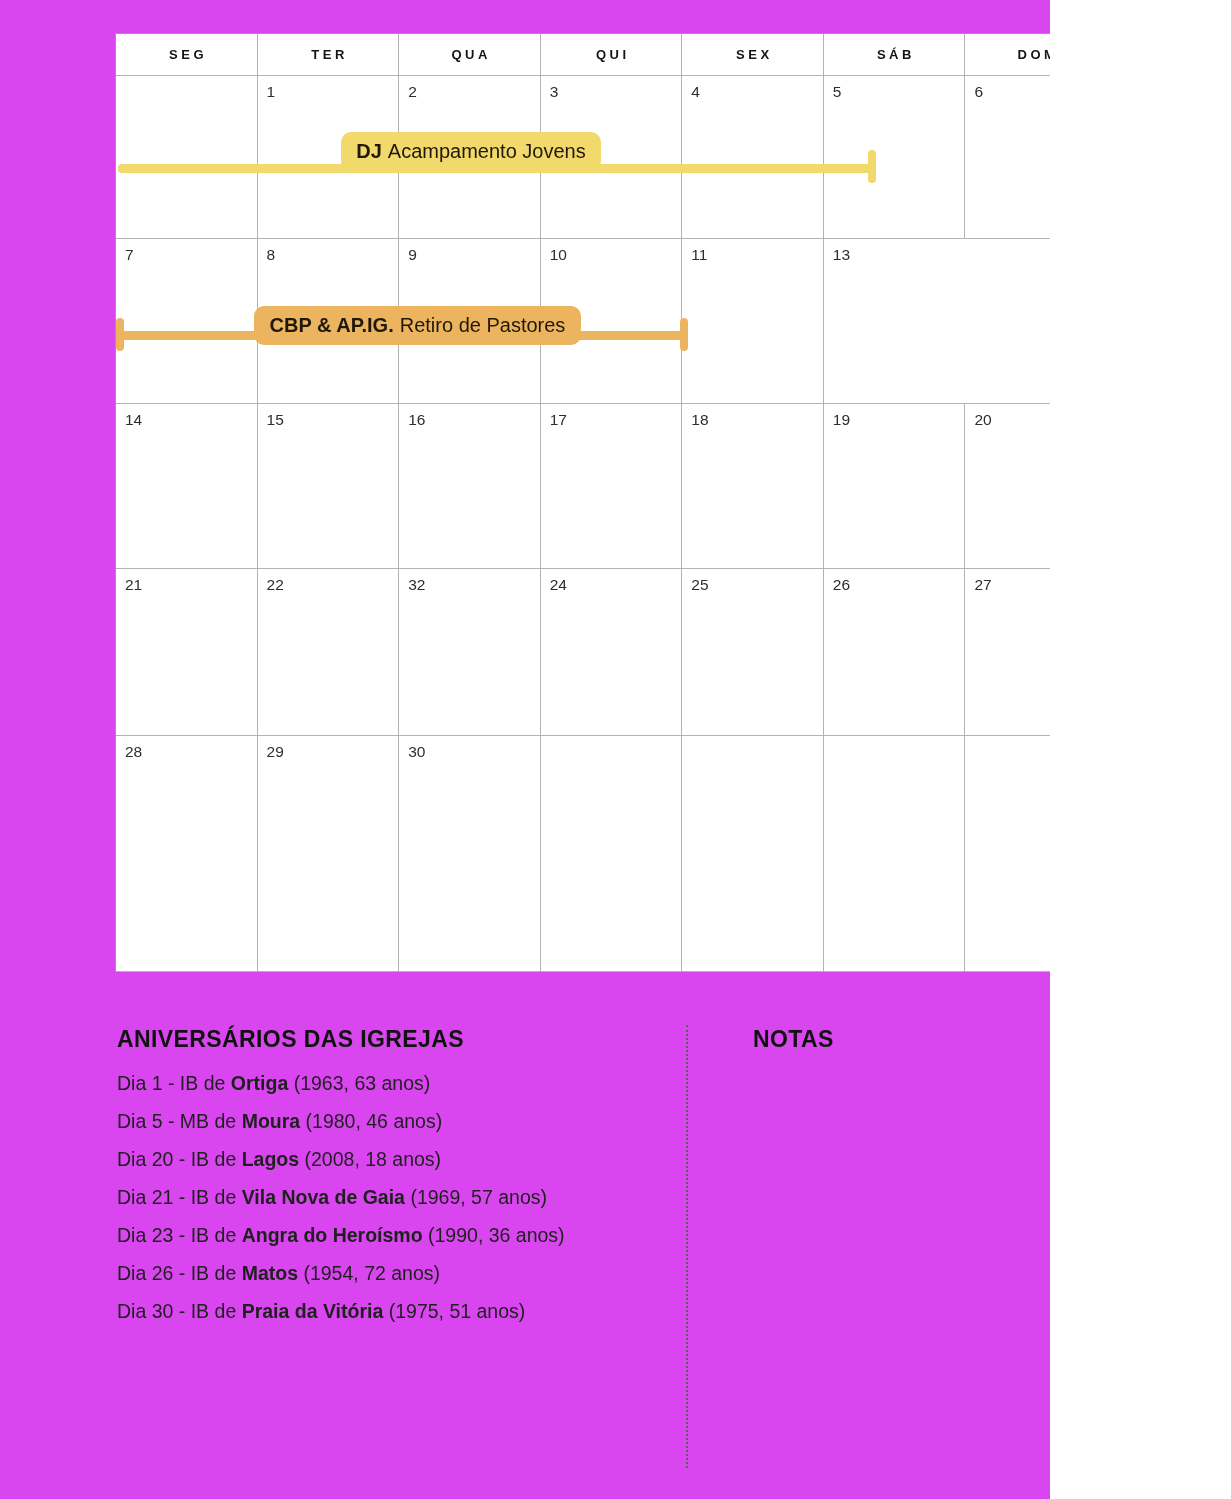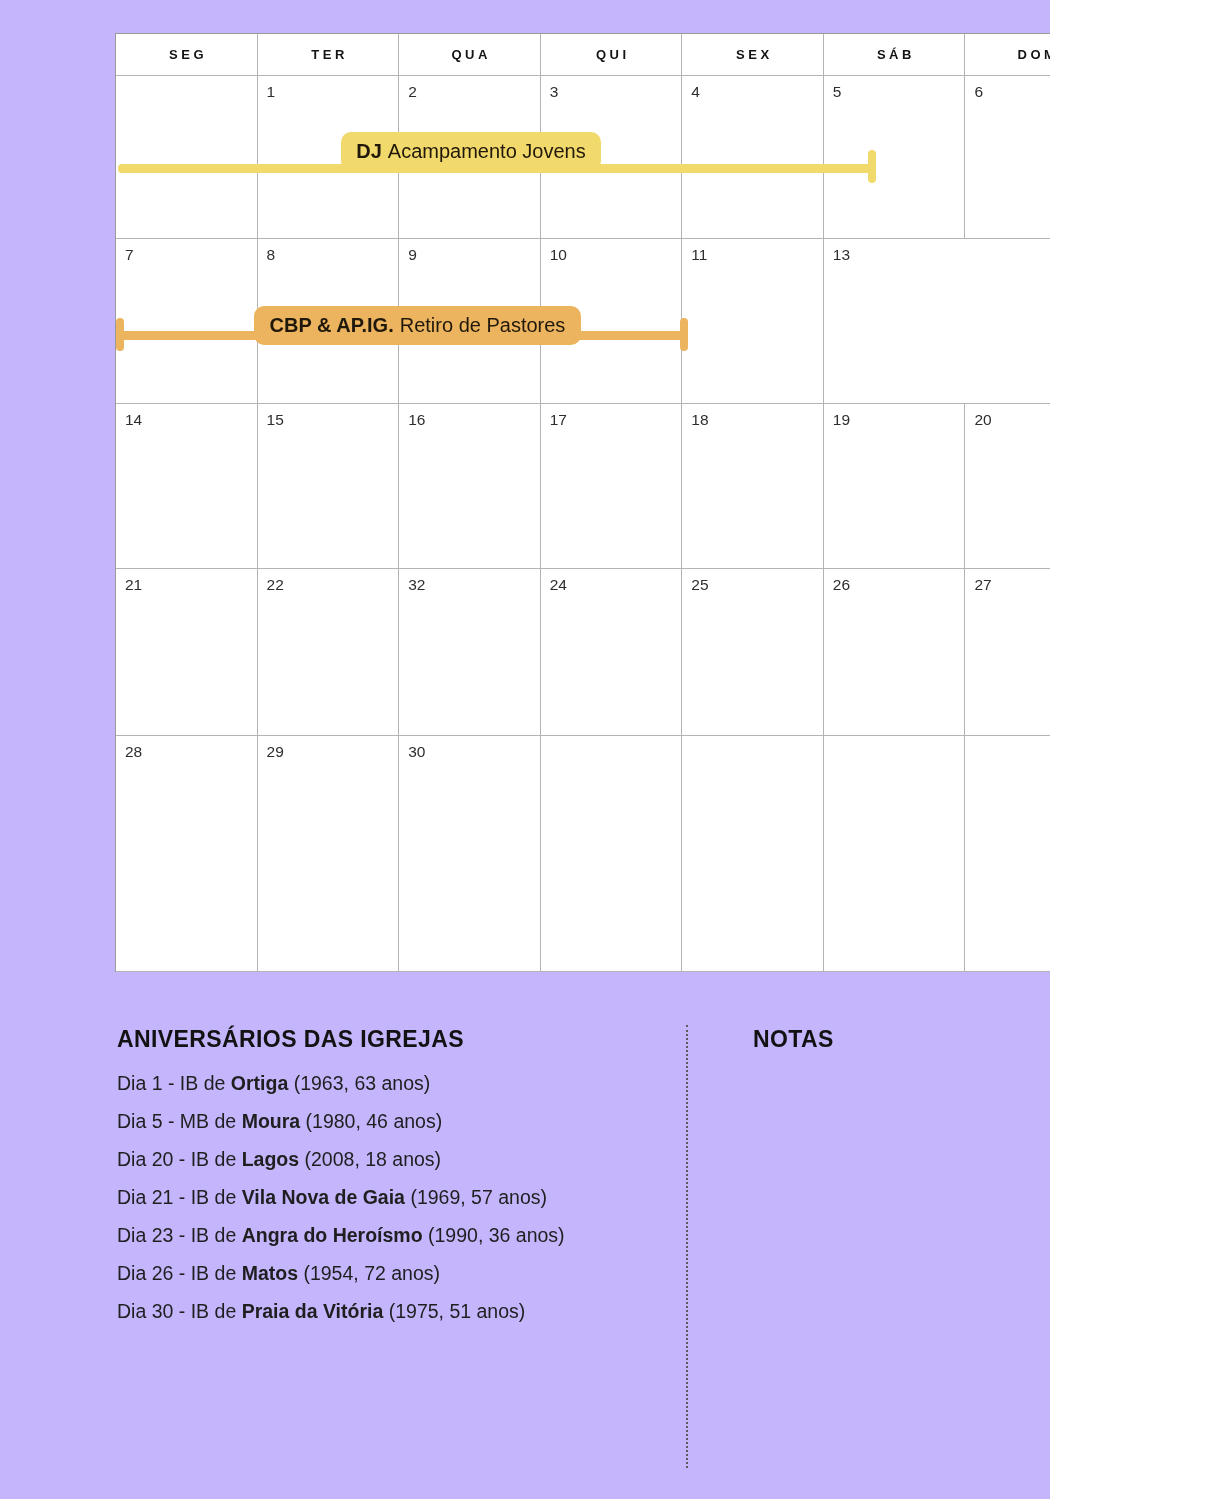--- a/index.html
+++ b/index.html
@@ -2,21 +2,21 @@
 <html><head>
 <meta charset="utf-8">
 <style>
   * { box-sizing: border-box; margin: 0; padding: 0; }
   html, body { background: #ffffff; }
   body { font-family: "Liberation Sans", sans-serif; color: #1f1f1f; }
   .page {
     position: relative;
     width: 1050px;
     height: 1499px;
-    background: #c4b5fd;
+    background: #d946ef;
     overflow: hidden;
   }
 
   
   .calendar {
     position: absolute;
     left: 115px;
     top: 33px;
     width: 993px;
     height: 939px;

